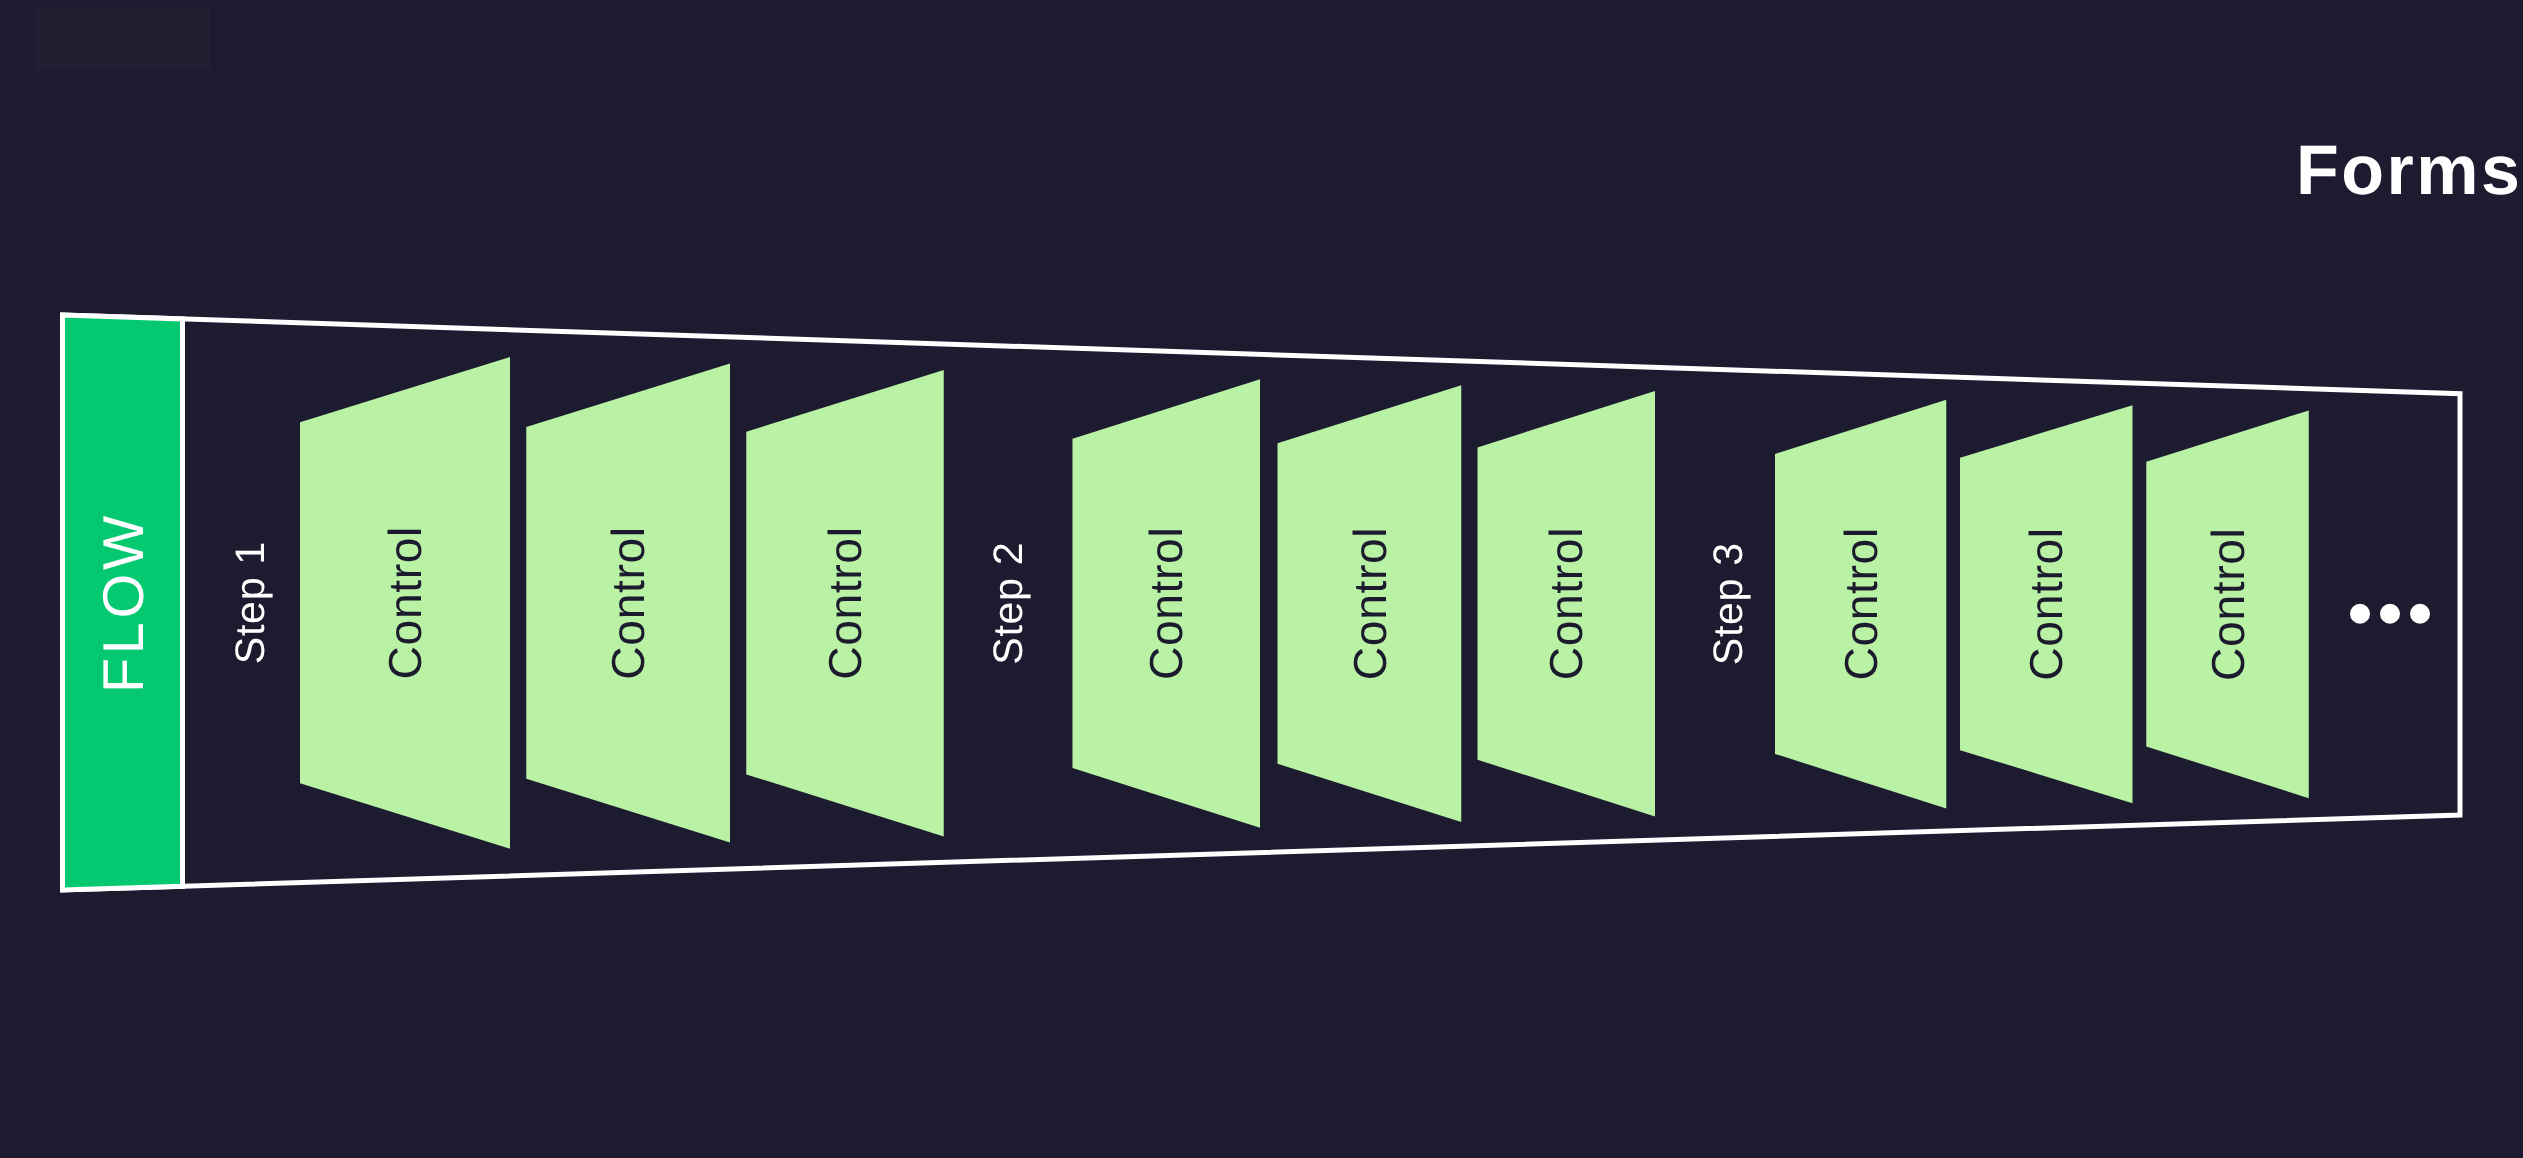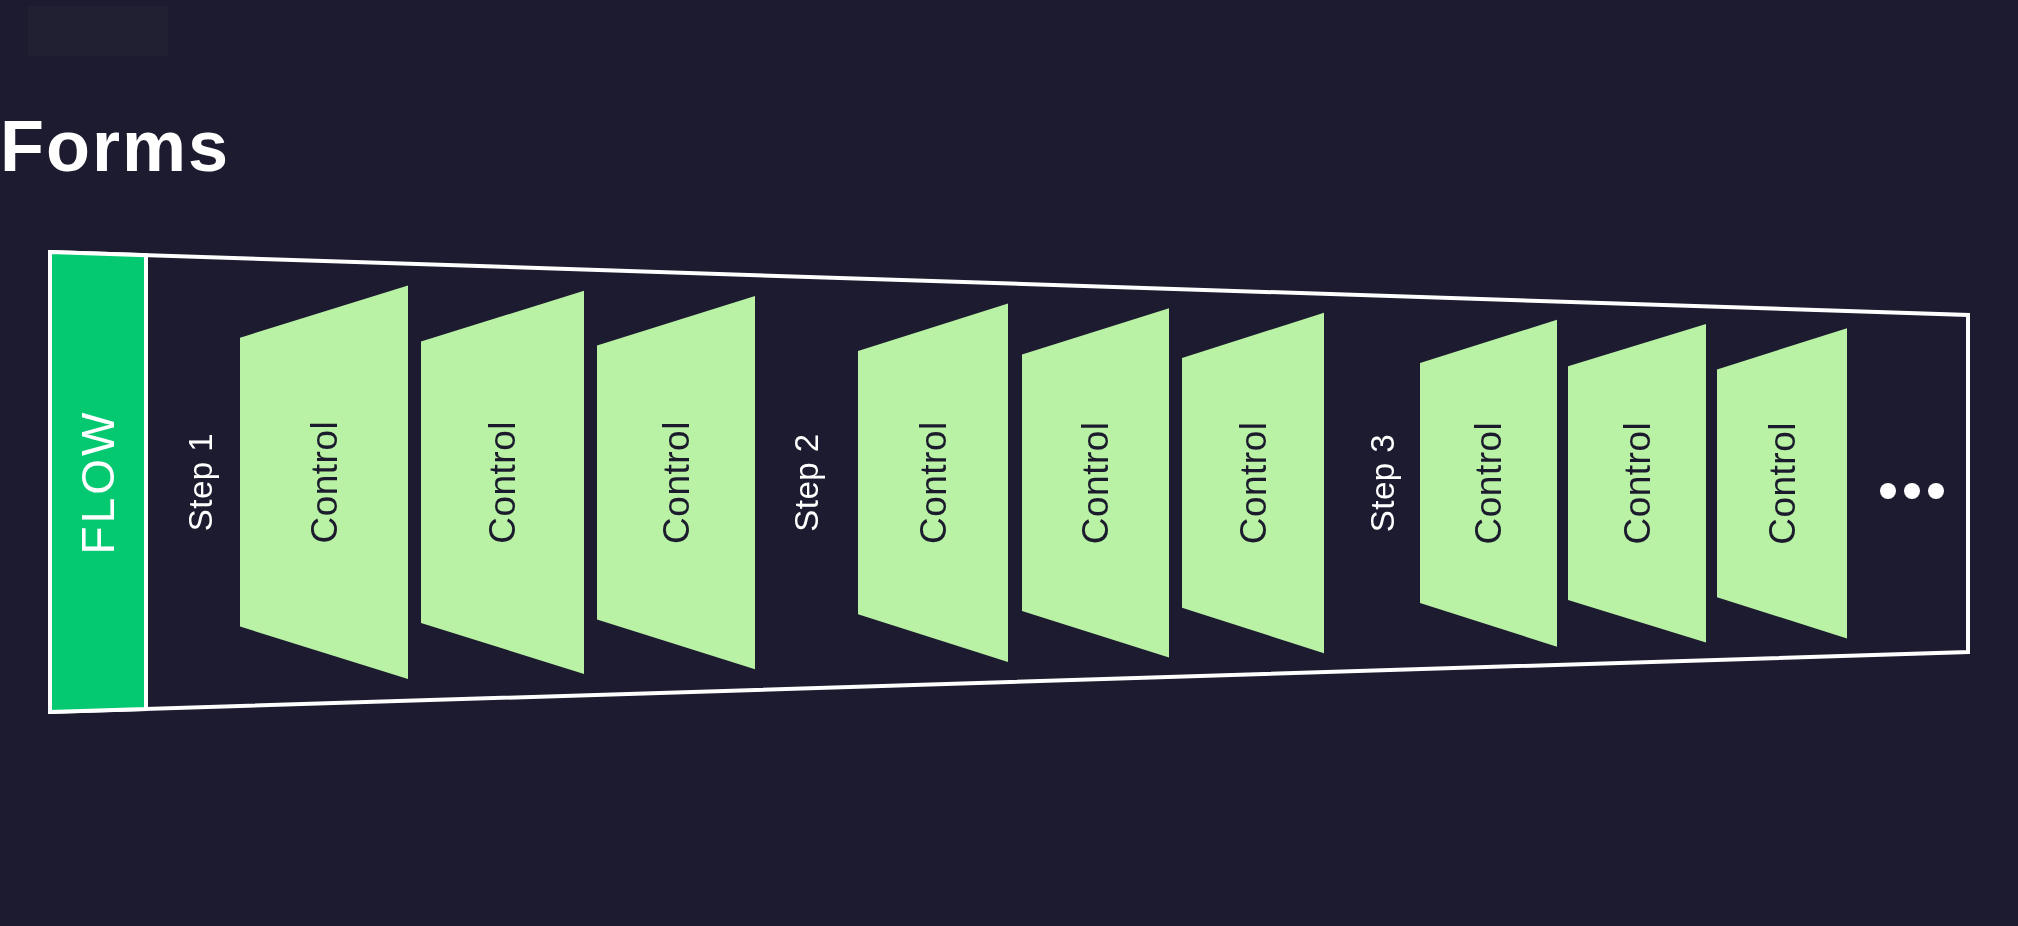--- a/index.html
+++ b/index.html
@@ -13,22 +13,22 @@
   #stage{
     position:relative;
     width:2018px;height:926px;
     background:var(--bg);
     overflow:hidden;
     font-family:"Liberation Sans", sans-serif;
   }
   #page-title{
     position:absolute;
     top:62px;left:0;right:0;
-    text-align:left;
-    font-size:72px;
+    text-align:right;
+    font-size:56px;
     line-height:72px;
     font-weight:700;
     letter-spacing:2px;
     color:#FFFFFF;
   }
   #corner-sheen{
     position:absolute;
     left:28px;top:6px;width:140px;height:50px;
     background:rgba(255,255,255,0.025);
   }

